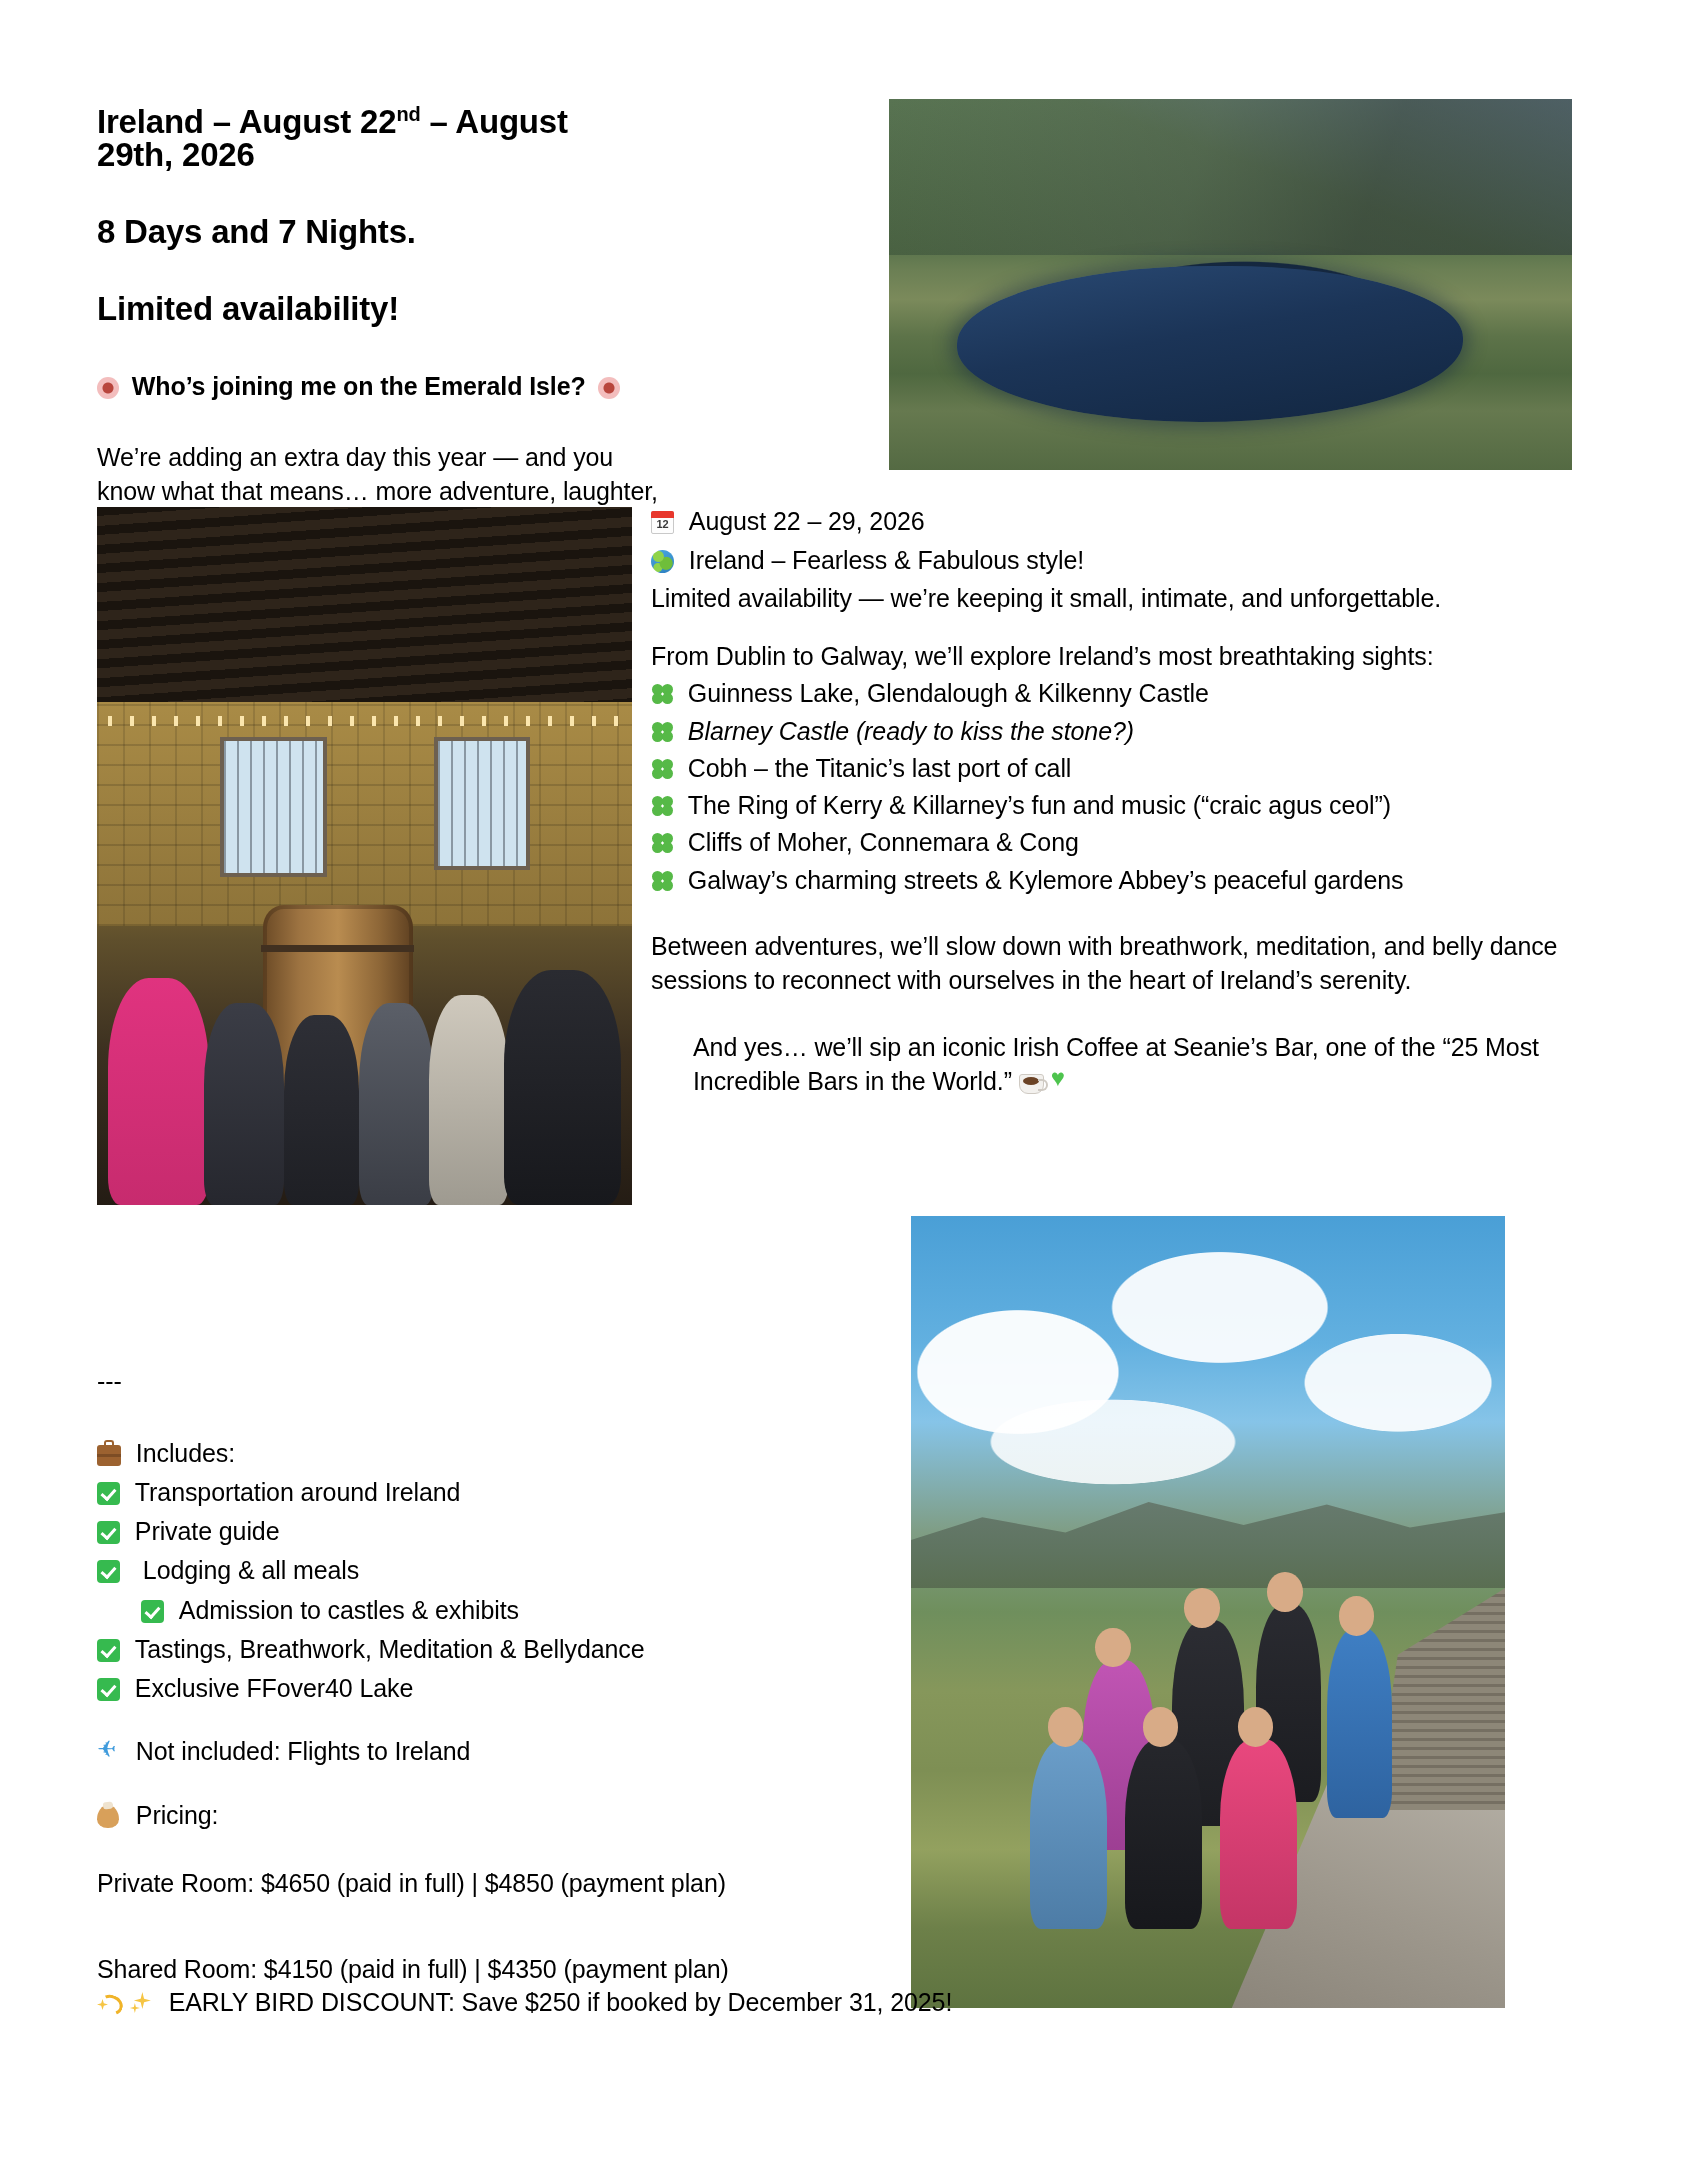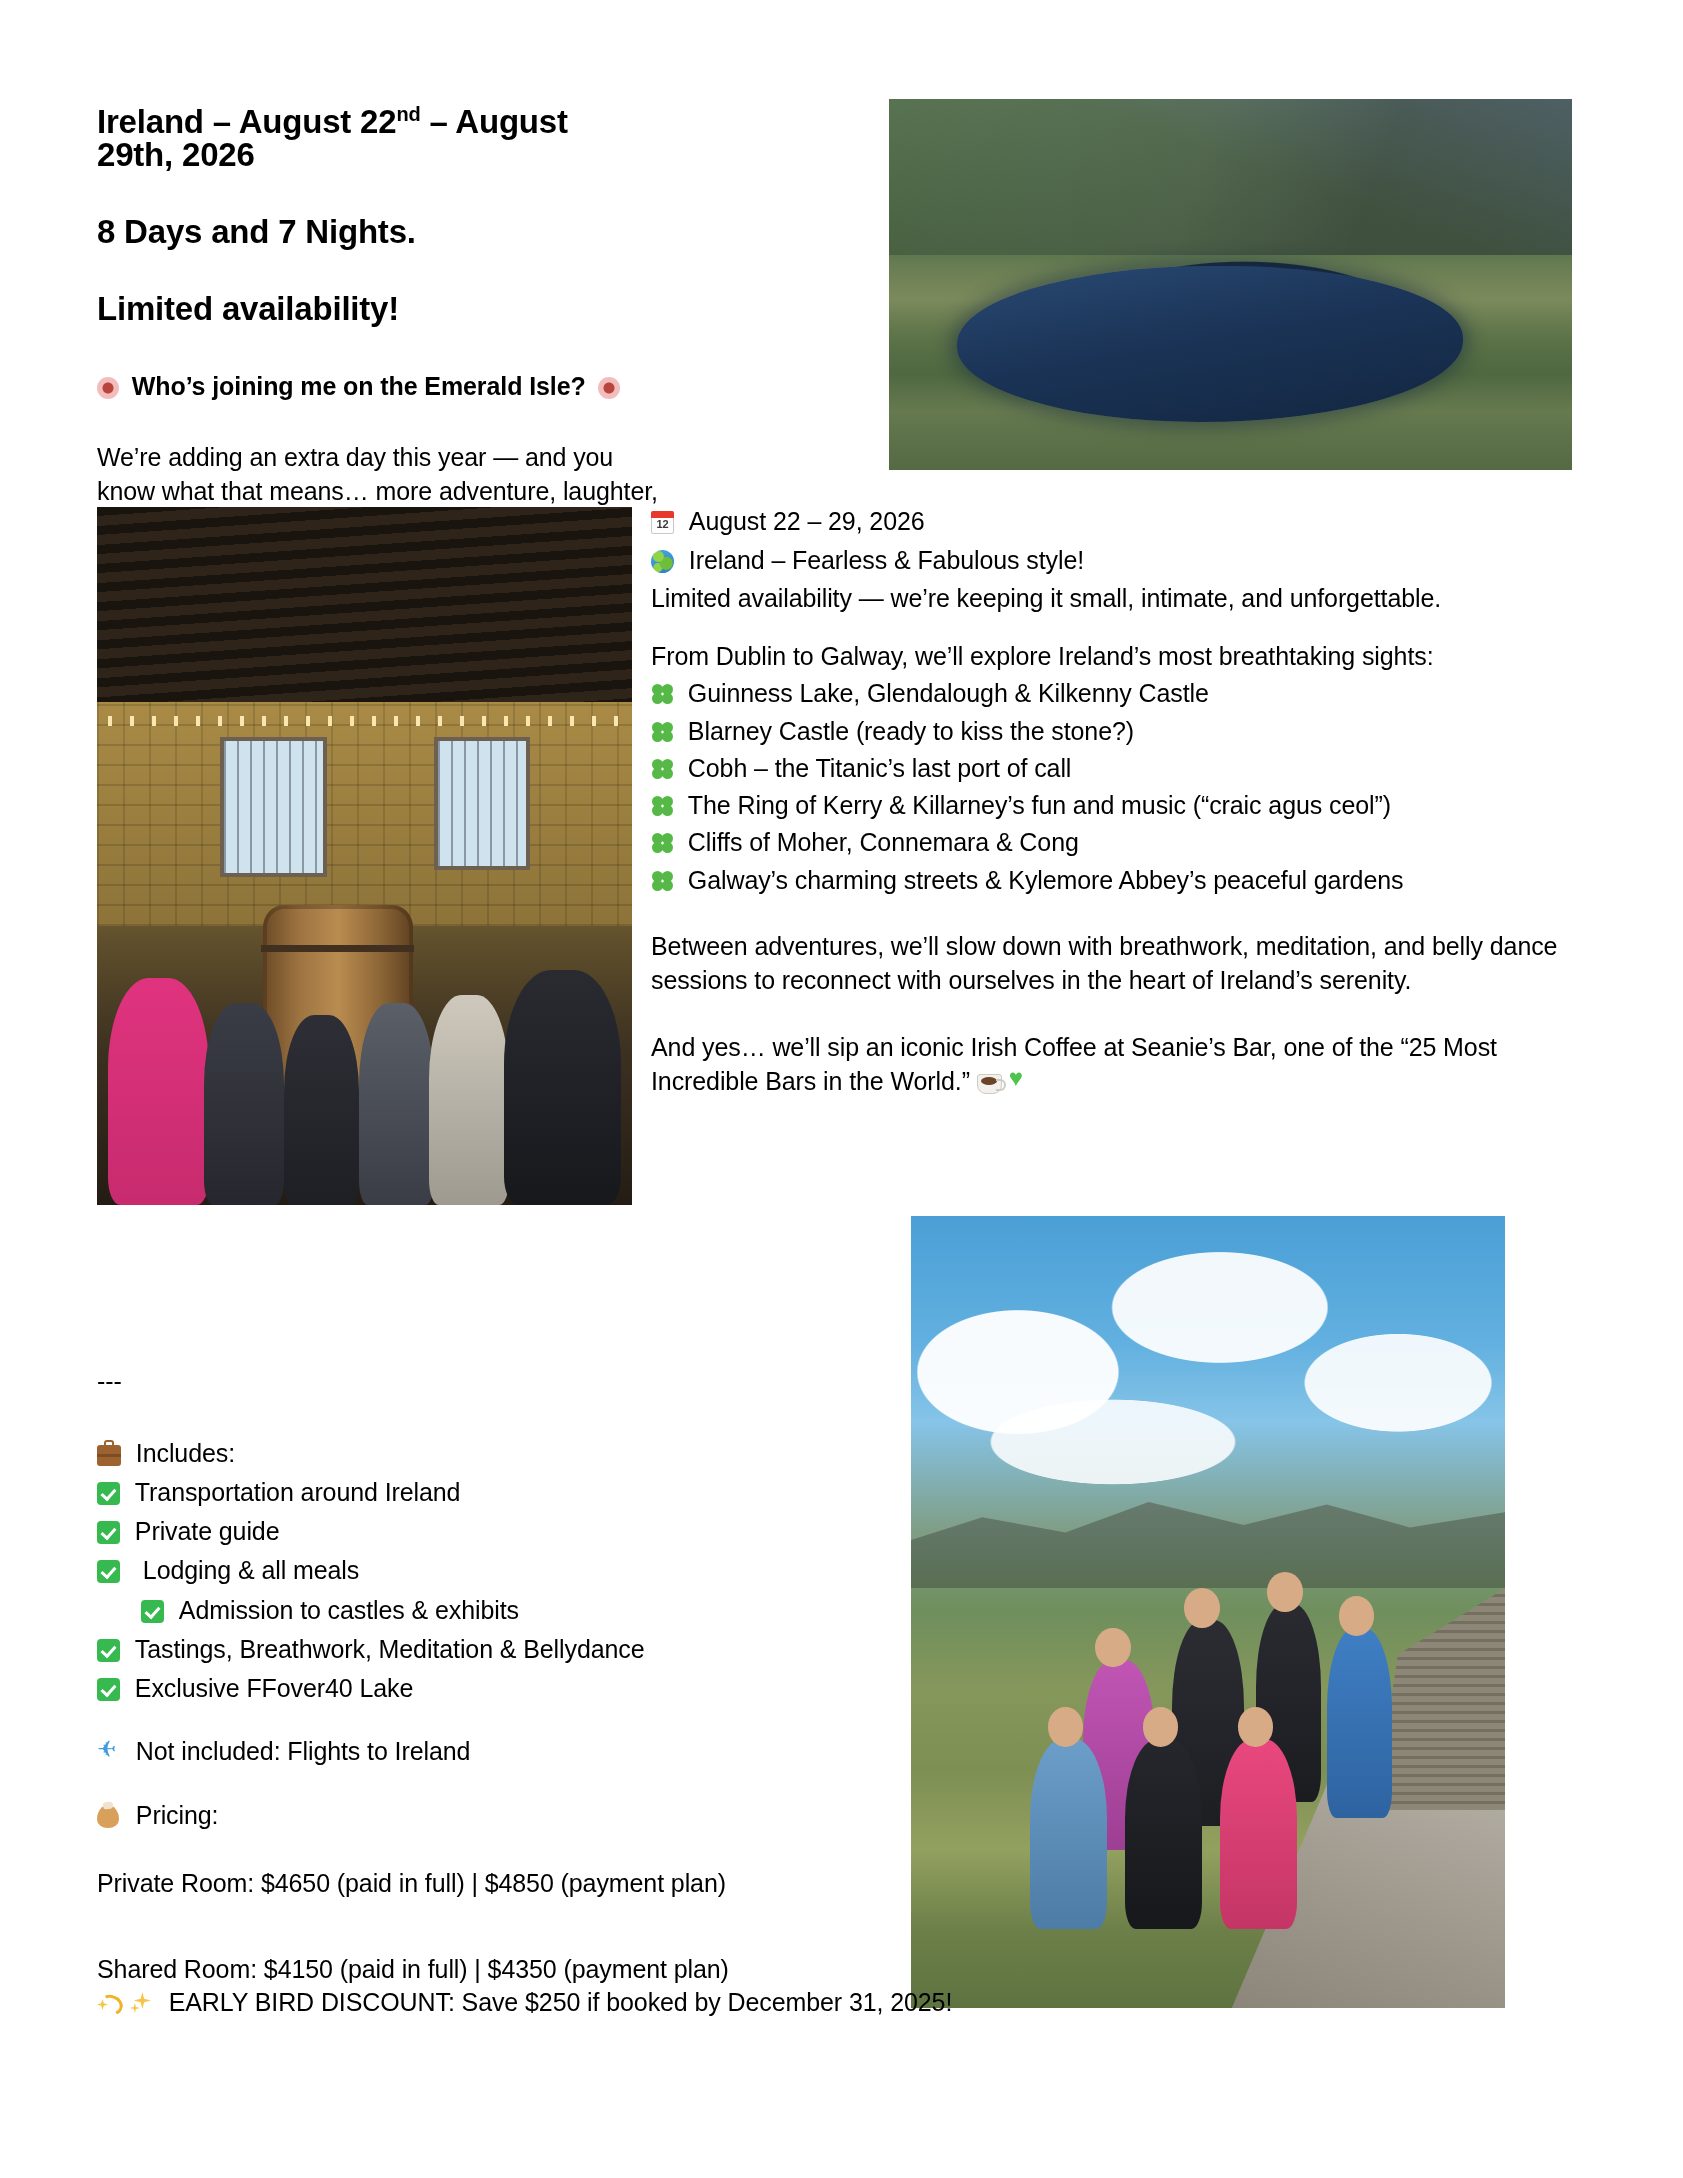--- a/index.html
+++ b/index.html
@@ -449,21 +449,21 @@
 
     <div class="body-text" style="margin-top:24px;">From Dublin to Galway, we’ll explore Ireland’s most breathtaking sights:</div>
 
     <div>
       <div class="body-text tight" style="margin-top:4px;">
         <span class="emo emo-clover"><i></i><i></i><i></i><i></i></span>
         <span style="margin-left:6px;">Guinness Lake, Glendalough &amp; Kilkenny Castle</span>
       </div>
       <div class="body-text tight" style="margin-top:4px;">
         <span class="emo emo-clover"><i></i><i></i><i></i><i></i></span>
-        <span style="margin-left:6px;">Blarney Castle (ready to kiss the stone?)</span>
+        <span style="margin-left:6px;font-style:italic;">Blarney Castle (ready to kiss the stone?)</span>
       </div>
       <div class="body-text tight" style="margin-top:4px;">
         <span class="emo emo-clover"><i></i><i></i><i></i><i></i></span>
         <span style="margin-left:6px;">Cobh – the Titanic’s last port of call</span>
       </div>
       <div class="body-text tight" style="margin-top:4px;">
         <span class="emo emo-clover"><i></i><i></i><i></i><i></i></span>
         <span style="margin-left:6px;">The Ring of Kerry &amp; Killarney’s fun and music (“craic agus ceol”)</span>
       </div>
       <div class="body-text tight" style="margin-top:4px;">
@@ -471,21 +471,21 @@
         <span style="margin-left:6px;">Cliffs of Moher, Connemara &amp; Cong</span>
       </div>
       <div class="body-text tight" style="margin-top:4px;">
         <span class="emo emo-clover"><i></i><i></i><i></i><i></i></span>
         <span style="margin-left:6px;">Galway’s charming streets &amp; Kylemore Abbey’s peaceful gardens</span>
       </div>
     </div>
 
     <div class="body-text" style="margin-top:32px; width:921px;">Between adventures, we’ll slow down with breathwork, meditation, and belly dance sessions to reconnect with ourselves in the heart of Ireland’s serenity.</div>
 
-    <div class="body-text" style="margin-top:32px; width:921px;">
+    <div class="body-text" style="margin-top:32px; width:921px;margin-left:42px;">
       <span>And yes… we’ll sip an iconic Irish Coffee at Seanie’s Bar, one of the “25 Most Incredible Bars in the World.”</span>
       <span class="emo emo-coffee"></span>
       <span class="emo emo-greenheart"></span>
     </div>
   </div>
 
   <div class="photo photo-group" style="left:911px; top:1216px; width:594px; height:792px;">
     <div class="clouds"></div>
     <div class="ridge"></div>
     <div class="path"></div>

